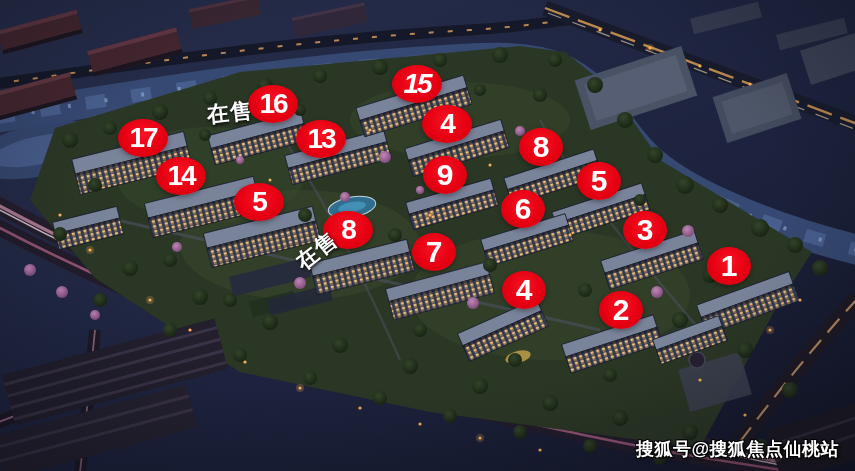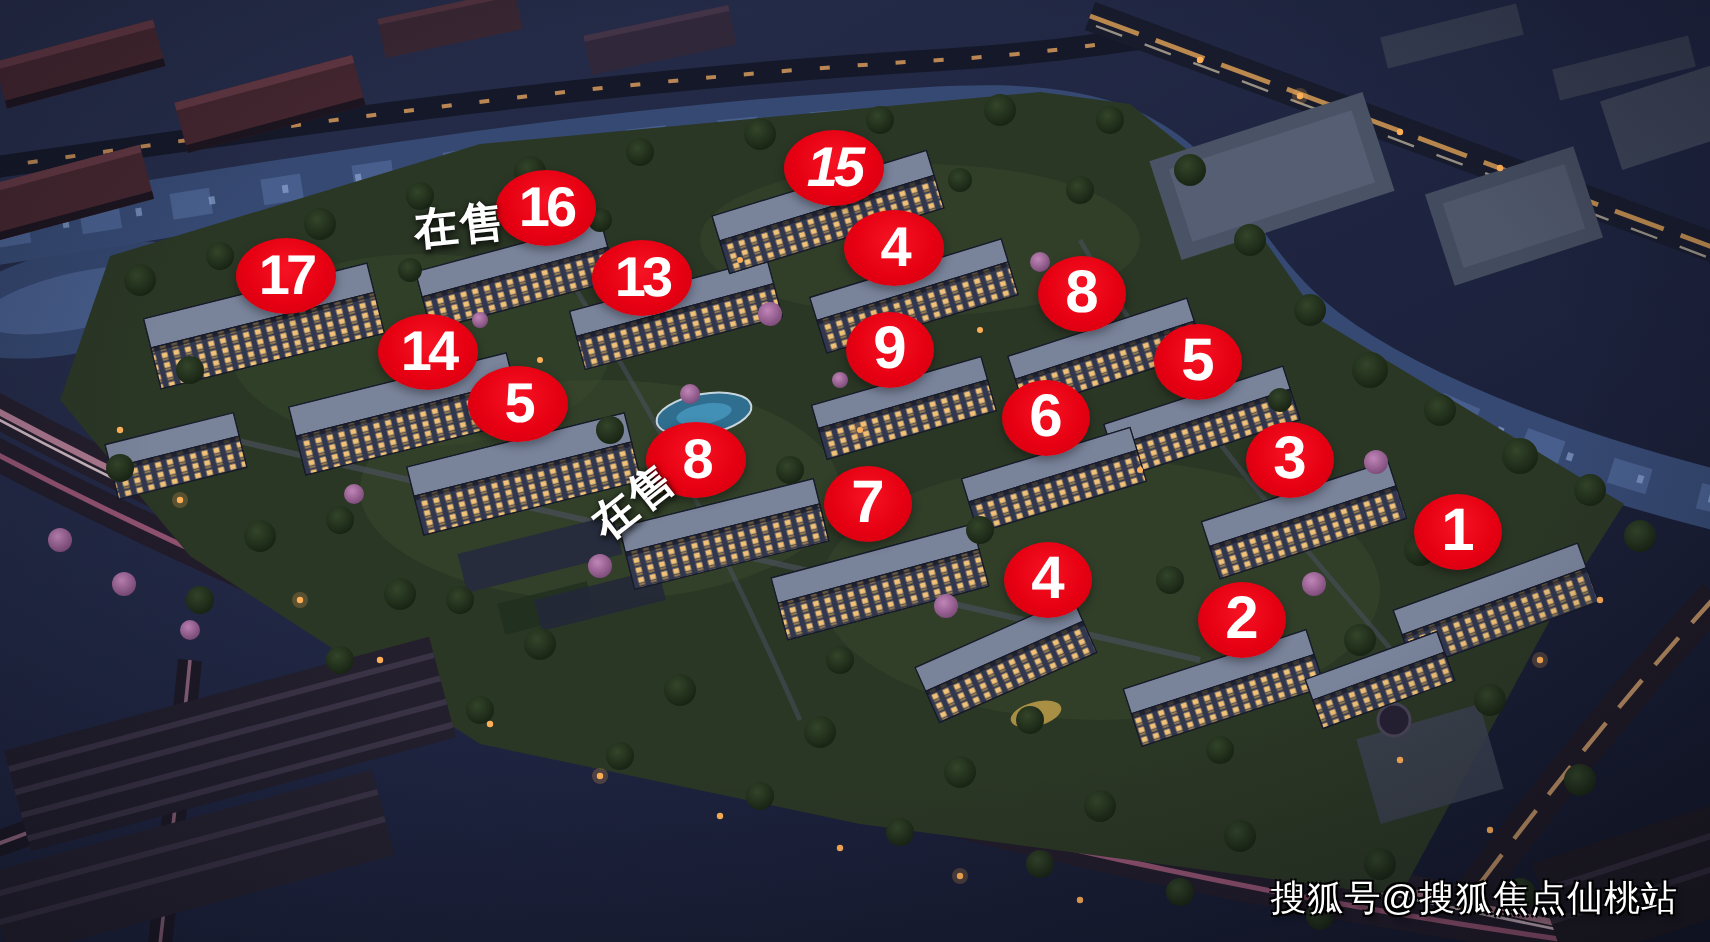--- a/index.html
+++ b/index.html
@@ -21,21 +21,21 @@
     box-shadow:0 2px 5px rgba(0,0,0,.35);
   }
   .badge.two{width:50px;font-size:28px;letter-spacing:-2px;}
   .sale-label{
     position:absolute;color:var(--label,#fff);font-weight:bold;font-size:22px;
     letter-spacing:1px;white-space:nowrap;
     text-shadow:0 2px 3px rgba(0,0,0,.75),0 0 2px rgba(0,0,0,.6);
   }
   .watermark{
     position:absolute;right:16px;bottom:10px;
-    color:var(--wm,#fff);font-size:18px;font-weight:normal;letter-spacing:.5px;
+    color:var(--wm,#fff);font-size:18px;font-weight:bold;letter-spacing:.5px;
     text-shadow:-1px -1px 0 #000,1px -1px 0 #000,-1px 1px 0 #000,1px 1px 0 #000,2px 2px 3px rgba(0,0,0,.6);
   }
 </style>
 </head>
 <body>
 
 <div class="stage">
 
   <svg class="scene" viewBox="0 0 855 471" aria-hidden="true">
     <defs>
@@ -432,21 +432,21 @@
       <div class="badge" style="left: 524px; top: 290px;">4</div>
       <div class="badge" style="left: 599px; top: 181px;">5</div>
       <div class="badge" style="left: 523px; top: 209px;">6</div>
       <div class="badge" style="left: 434px; top: 252px;">7</div>
       <div class="badge" style="left: 541px; top: 147px;">8</div>
       <div class="badge" style="left: 445px; top: 175px;">9</div>
       <div class="badge two" style="left: 348px; top: 230px;">8</div>
       <div class="badge two" style="left: 259px; top: 202px;">5</div>
       <div class="badge two" style="left: 447px; top: 124px;">4</div>
       <div class="badge two" style="left: 321px; top: 139px;">13</div>
-      <div class="badge two" style="left: 214px; top: 176px;">14</div>
+      <div class="badge two" style="left: 181px; top: 176px;">14</div>
       <div class="badge two" style="left: 417px; top: 84px; font-style: italic;">15</div>
       <div class="badge two" style="left: 273px; top: 104px;">16</div>
       <div class="badge two" style="left: 143px; top: 138px; text-align: right;">17</div>
       <div class="sale-label" style="left: 230px; top: 113px; transform: translate(-50%, -50%) rotate(-6deg);">在售</div>
       <div class="sale-label" style="left: 317px; top: 251px; transform: translate(-50%, -50%) rotate(-38deg);">在售</div>
     </div>
 
   <div class="watermark">搜狐号@搜狐焦点仙桃站</div>
 </div>
 

